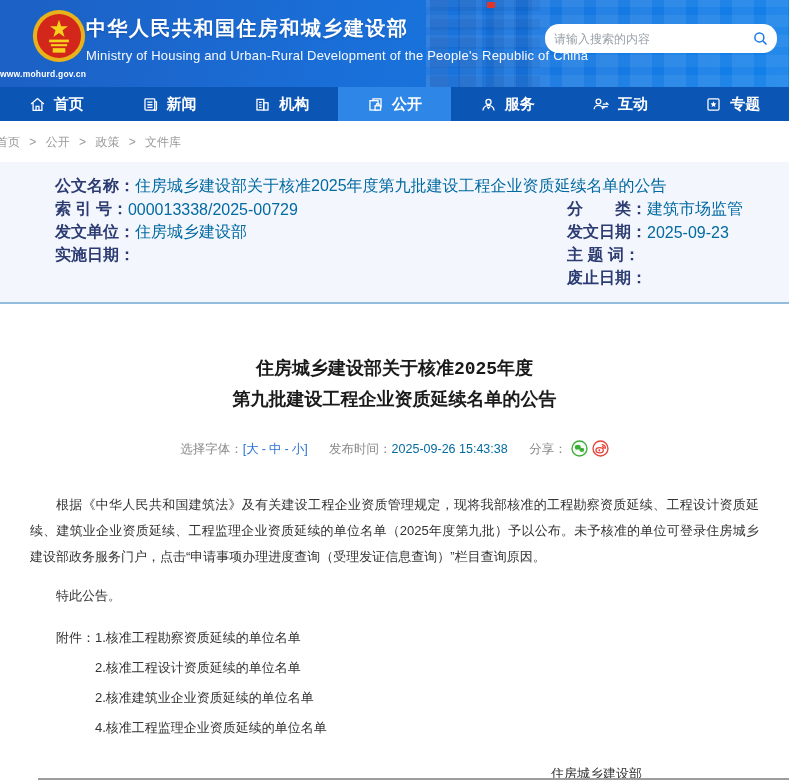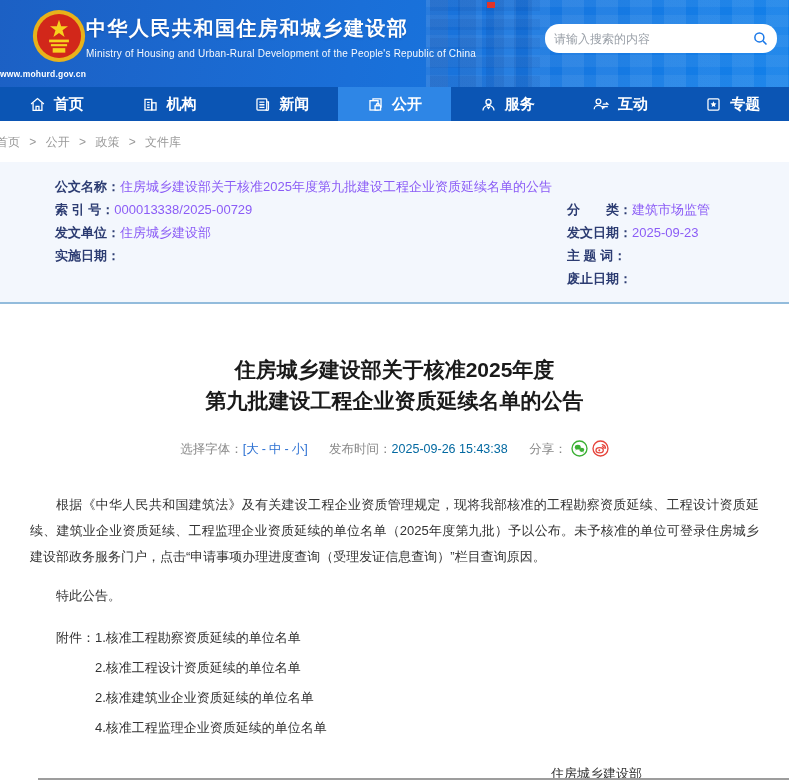--- a/index.html
+++ b/index.html
@@ -20,51 +20,51 @@
       repeating-linear-gradient(90deg, rgba(0,40,120,.10) 0 18px, transparent 18px 28px),
       repeating-linear-gradient(0deg, rgba(0,40,120,.08) 0 11px, transparent 11px 19px);
     pointer-events:none; }
   .header-flag { position:absolute; left:487px; top:2px; width:8px; height:6px; background:#e2342a; z-index:2; }
   .brand { position:relative; z-index:3; display:flex; }
   .emblem-wrap { width:86px; text-align:right; }
   .emblem { width:54px; height:54px; margin-top:9px; }
   .site-url { color:#fff; font-size:8.5px; font-weight:bold; letter-spacing:.2px; margin-top:2px; }
   .titles { margin-top:15px; color:#fff; }
   .site-title { font-size:20px; font-weight:bold; letter-spacing:1.5px; text-shadow:0 1px 2px rgba(0,30,90,.25); }
-  .site-subtitle { font-size:10px; margin-top:6px; letter-spacing:.2px; opacity:.96; }
+  .site-subtitle { font-size:13px; margin-top:6px; letter-spacing:.2px; opacity:.96; }
   .search-box { position:absolute; z-index:4; right:12px; top:24px; width:232px; height:29px;
     background:#fff; border-radius:14px; display:flex; align-items:center; padding:0 9px; }
   .search-box input { flex:1; border:none; outline:none; font-size:12px; color:#333;
     font-family:"Liberation Sans","DejaVu Sans",sans-serif; }
   .search-box input::placeholder { color:#9aa0a8; }
 
   
   .nav { display:flex; height:34px; background:#0b55b4; }
   .nav-item { flex:1; display:flex; align-items:center; justify-content:center; gap:8px;
     color:#fff; font-size:15px; font-weight:bold; cursor:pointer; }
   .nav-item.active { background:#2e86e6; }
   .nav-item svg { display:block; }
 
   
   .breadcrumb { padding:13px 0 11px 0; margin-left:-4px; font-size:12px; color:#999; }
   .breadcrumb .crumb { color:#999; cursor:pointer; }
   .breadcrumb .sep { margin:0 6px; color:#999; }
 
   
   .meta-panel { background:#f3f7fd; border-bottom:2px solid #93bcdc; padding:13px 0 12px 55px;
-    font-size:13px; color:#3a4a7c; }
+    font-size:16px; color:#3a4a7c; }
   .meta-row { display:flex; height:23px; align-items:center; white-space:pre; }
   .meta-label { font-weight:bold; color:#2c3c72; }
-  .meta-value { color:#8b5cf6; }
+  .meta-value { color:#0369a1; }
   .meta-cols { display:flex; }
   .meta-col-left { width:512px; }
 
   
   .article { padding-top:50px; }
-  .article-title { text-align:center; font-size:21px; font-weight:bold; color:#1a1a1a; line-height:31px; }
+  .article-title { text-align:center; font-size:18px; font-weight:bold; color:#1a1a1a; line-height:31px;font-family:Liberation Mono, monospace; }
   .toolbar { text-align:center; margin-top:24px; font-size:12.5px; color:#888; }
   .toolbar .grp { margin:0 9px; }
   .fs-blue { color:#2a6fd2; }
   .fs-opt { color:#2a6fd2; cursor:pointer; }
   .fs-sep { color:#2a6fd2; margin:0 3px; }
   .pub-time { color:#0369a1; }
   .share-ic { vertical-align:-4px; margin-left:4px; cursor:pointer; }
 
   .article-body { padding:0 30px; margin-top:34px; font-size:13px; color:#333; }
   .para { line-height:26px; text-align:justify; text-indent:2em; }
@@ -113,33 +113,33 @@
     <div class="nav-item">
       <svg width="17" height="17" viewBox="0 0 20 20" fill="none" stroke="#fff" stroke-width="1.5">
         <path d="M2.5 9.5 L10 3 L17.5 9.5"></path>
           <path d="M4.8 8.2 V17 H15.2 V8.2"></path>
           <path d="M8.3 17 V12.3 H11.7 V17"></path>
       </svg>
       <span>首页</span>
     </div>
     <div class="nav-item">
       <svg width="17" height="17" viewBox="0 0 20 20" fill="none" stroke="#fff" stroke-width="1.5">
+        <rect x="3.5" y="3.5" width="11.5" height="13" rx="1"></rect>
+          <path d="M15 7 h2 v8.5 a1.5 1.5 0 0 1 -3 0"></path>
+        <path d="M6.3 7.3 h6 M6.3 10.3 h6 M6.3 13.3 h6"></path>
+      </svg>
+      <span>新闻</span>
+    </div>
+    <div class="nav-item">
+      <svg width="17" height="17" viewBox="0 0 20 20" fill="none" stroke="#fff" stroke-width="1.5">
         <rect x="3.5" y="4" width="8" height="12.5"></rect>
           <rect x="11.5" y="8" width="5" height="8.5"></rect>
         <path d="M6 7.5 h3 M6 10.5 h3 M6 13.5 h3"></path>
       </svg>
       <span>机构</span>
-    </div>
-    <div class="nav-item">
-      <svg width="17" height="17" viewBox="0 0 20 20" fill="none" stroke="#fff" stroke-width="1.5">
-        <rect x="3.5" y="3.5" width="11.5" height="13" rx="1"></rect>
-          <path d="M15 7 h2 v8.5 a1.5 1.5 0 0 1 -3 0"></path>
-        <path d="M6.3 7.3 h6 M6.3 10.3 h6 M6.3 13.3 h6"></path>
-      </svg>
-      <span>新闻</span>
     </div>
     <div class="nav-item active">
       <svg width="17" height="17" viewBox="0 0 20 20" fill="none" stroke="#fff" stroke-width="1.5">
         <path d="M7 5.5 V3.5 H16.5 V13 H14.5"></path>
           <rect x="3.5" y="5.5" width="9.5" height="11"></rect>
         <rect x="9.5" y="11.5" width="6.5" height="5" fill="#2e86e6"></rect>
         <path d="M11 11.5 V10.3 a1.7 1.7 0 0 1 3.4 0 V11.5"></path>
       </svg>
       <span>公开</span>
     </div>

